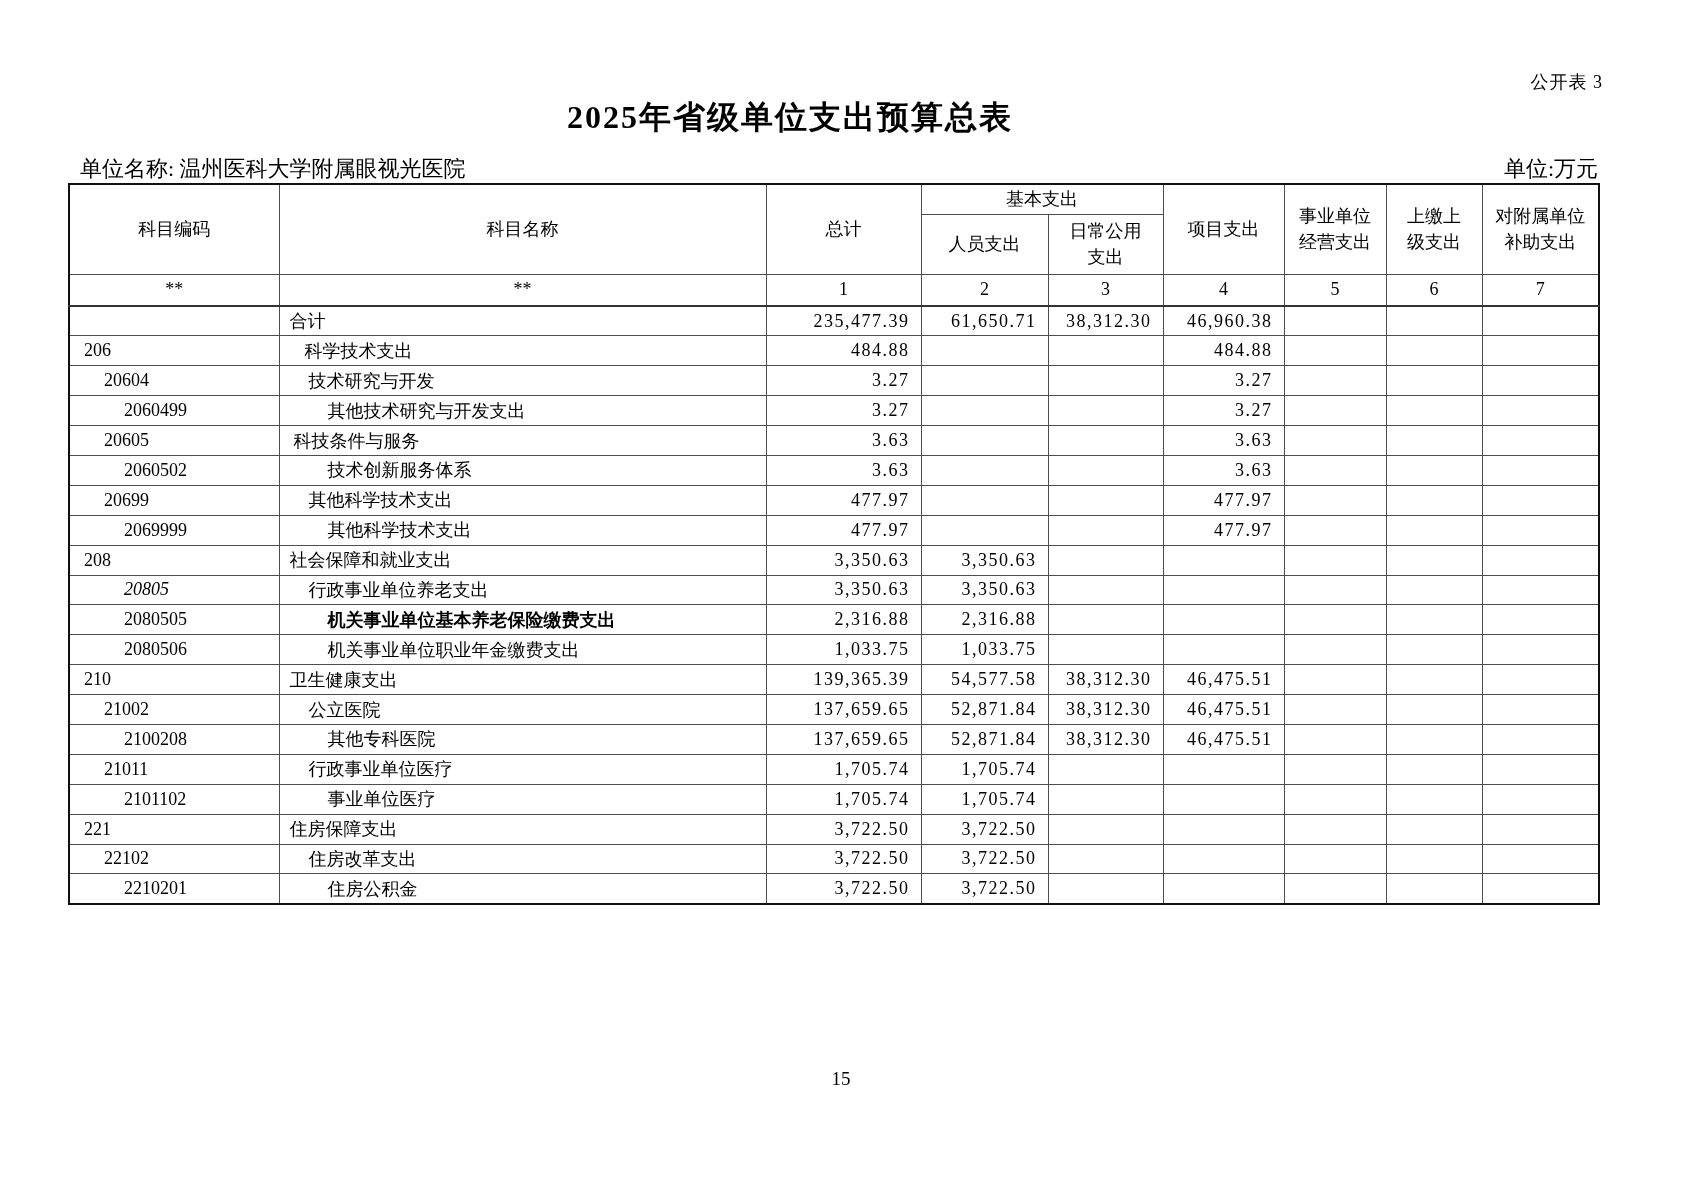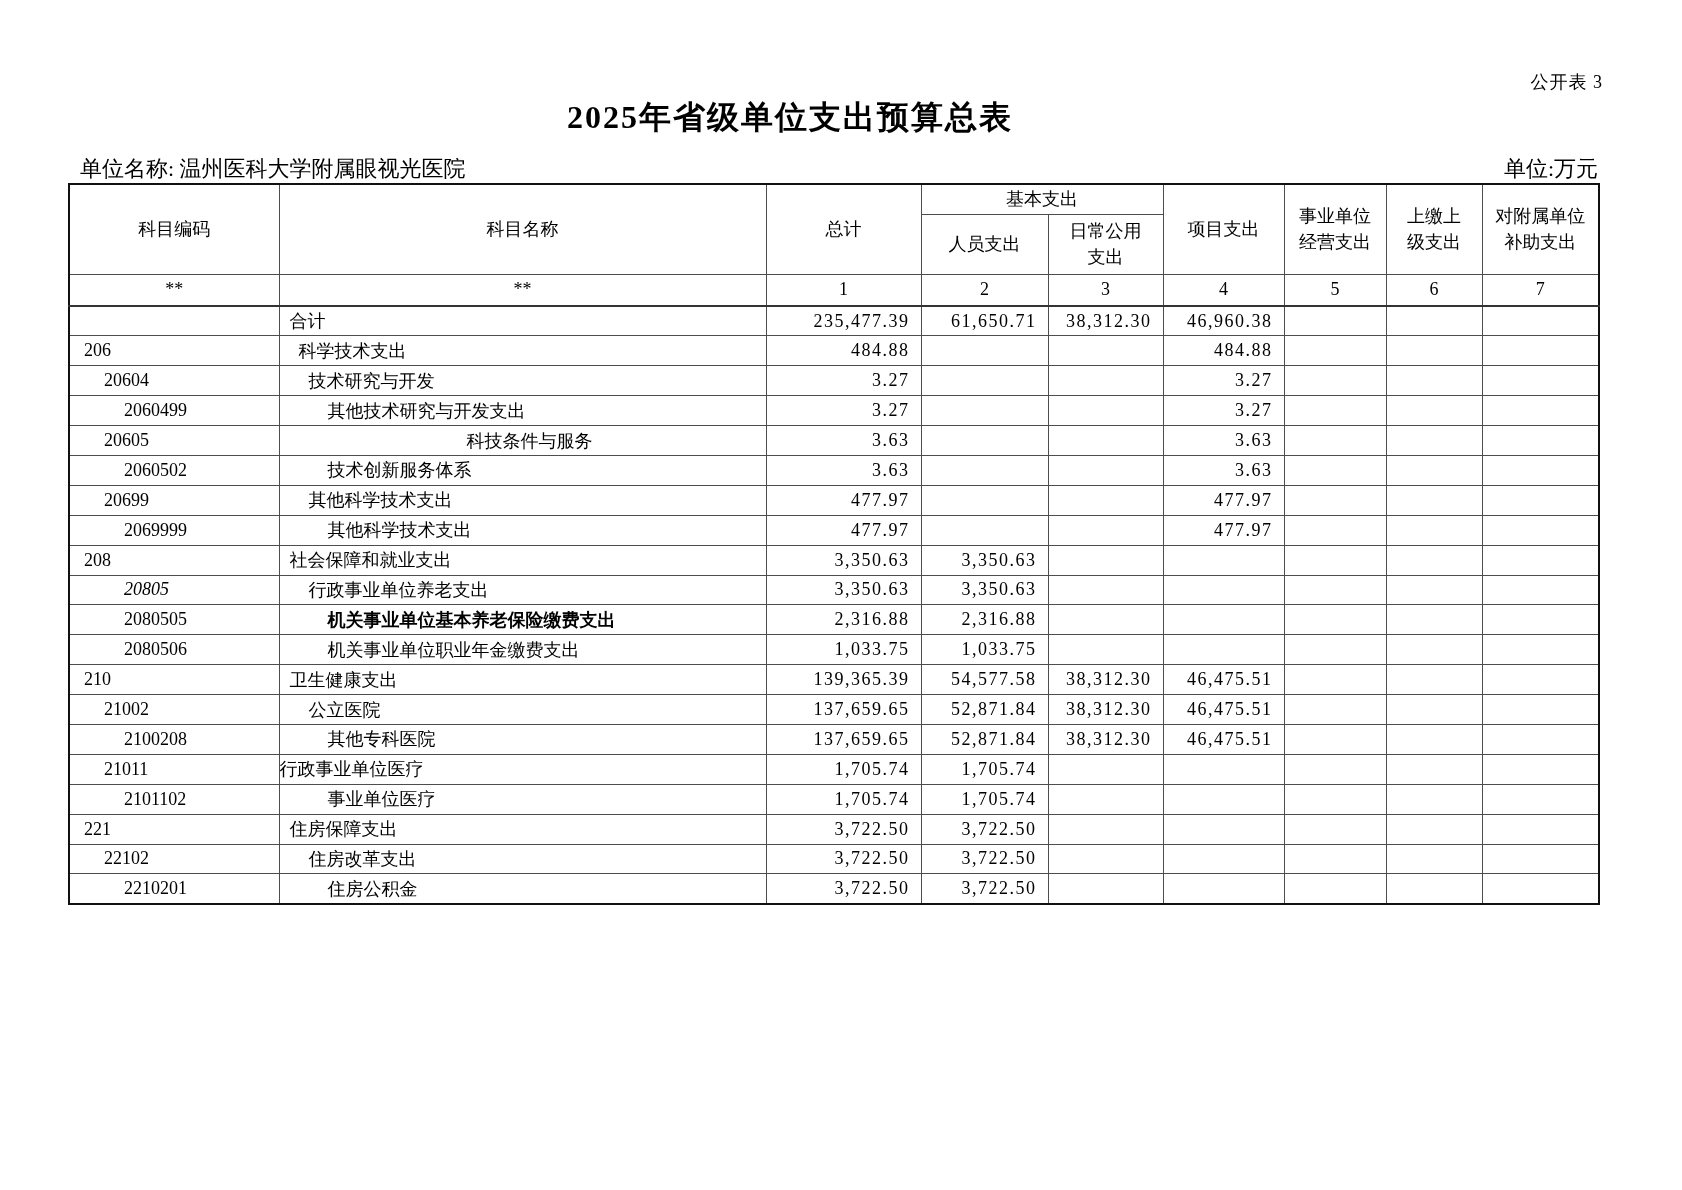--- a/index.html
+++ b/index.html
@@ -152,21 +152,21 @@
     <td class="cell-num">61,650.71</td>
     <td class="cell-num">38,312.30</td>
     <td class="cell-num">46,960.38</td>
     <td class="cell-num"></td>
     <td class="cell-num"></td>
     <td class="cell-num"></td>
   </tr>
 
   <tr>
     <td class="cell-code" style="padding-left: 14px;">206</td>
-    <td class="cell-name" style="padding-left: 19px;">科学技术支出</td>
+    <td class="cell-name" style="padding-left: 25px;">科学技术支出</td>
     <td class="cell-num">484.88</td>
     <td class="cell-num"></td>
     <td class="cell-num"></td>
     <td class="cell-num">484.88</td>
     <td class="cell-num"></td>
     <td class="cell-num"></td>
     <td class="cell-num"></td>
   </tr>
 
   <tr>
@@ -188,21 +188,21 @@
     <td class="cell-num"></td>
     <td class="cell-num"></td>
     <td class="cell-num">3.27</td>
     <td class="cell-num"></td>
     <td class="cell-num"></td>
     <td class="cell-num"></td>
   </tr>
 
   <tr>
     <td class="cell-code" style="padding-left: 34px;">20605</td>
-    <td class="cell-name" style="padding-left: 14px; text-align: center;">科技条件与服务</td>
+    <td class="cell-name" style="padding-left: 14px;">科技条件与服务</td>
     <td class="cell-num">3.63</td>
     <td class="cell-num"></td>
     <td class="cell-num"></td>
     <td class="cell-num">3.63</td>
     <td class="cell-num"></td>
     <td class="cell-num"></td>
     <td class="cell-num"></td>
   </tr>
 
   <tr>
@@ -320,21 +320,21 @@
     <td class="cell-num">52,871.84</td>
     <td class="cell-num">38,312.30</td>
     <td class="cell-num">46,475.51</td>
     <td class="cell-num"></td>
     <td class="cell-num"></td>
     <td class="cell-num"></td>
   </tr>
 
   <tr>
     <td class="cell-code" style="padding-left: 34px;">21011</td>
-    <td class="cell-name" style="">行政事业单位医疗</td>
+    <td class="cell-name" style="padding-left: 29px;">行政事业单位医疗</td>
     <td class="cell-num">1,705.74</td>
     <td class="cell-num">1,705.74</td>
     <td class="cell-num"></td>
     <td class="cell-num"></td>
     <td class="cell-num"></td>
     <td class="cell-num"></td>
     <td class="cell-num"></td>
   </tr>
 
   <tr>
@@ -380,14 +380,15 @@
     <td class="cell-num">3,722.50</td>
     <td class="cell-num"></td>
     <td class="cell-num"></td>
     <td class="cell-num"></td>
     <td class="cell-num"></td>
     <td class="cell-num"></td>
   </tr>
 </tbody>
   </table>
 
+  <div class="page-number">15</div>
 
 </div>
 
 </body></html>

